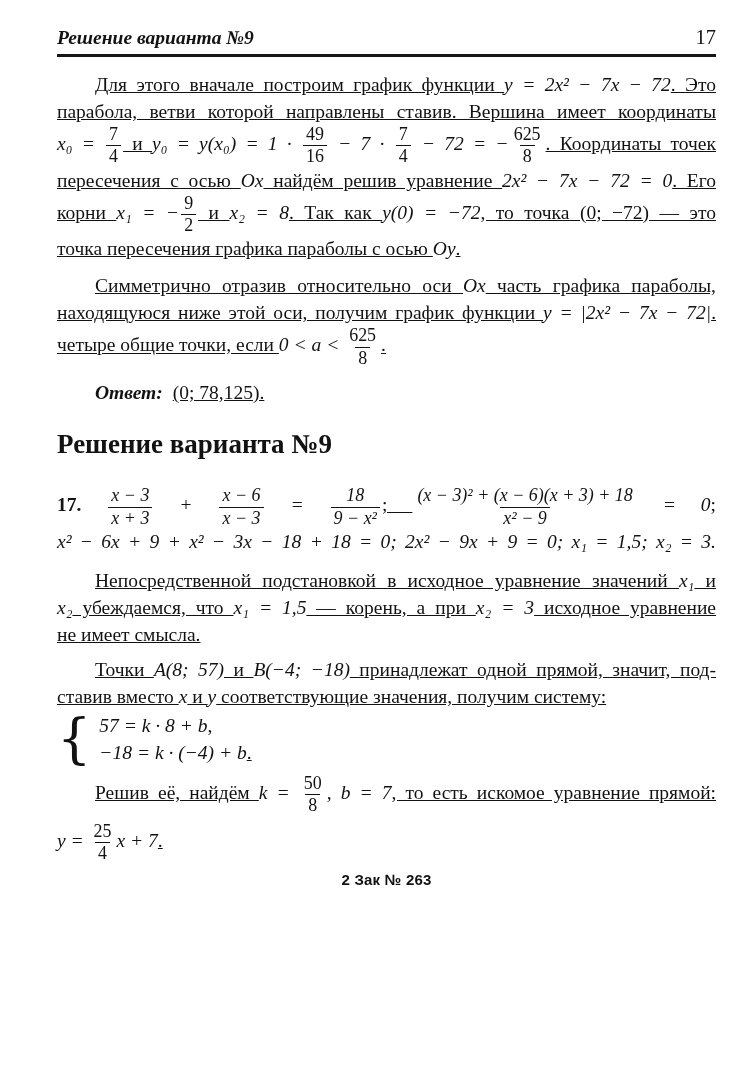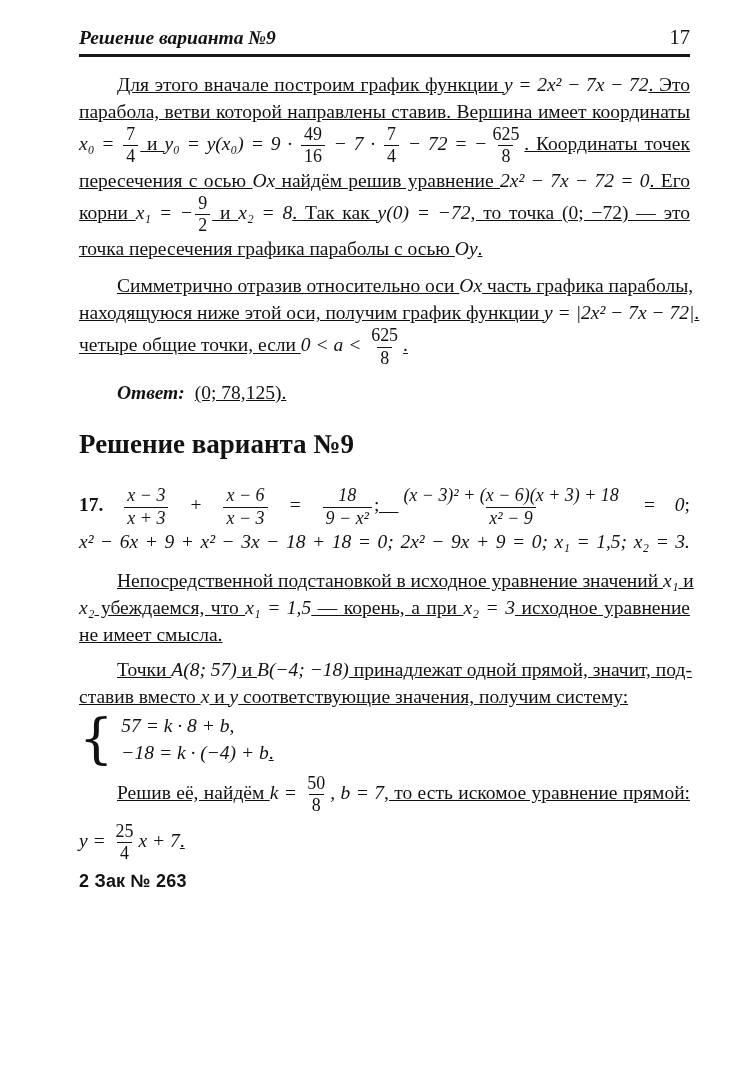--- a/index.html
+++ b/index.html
@@ -1,20 +1,20 @@
 <!DOCTYPE html>
 <html><head>
 <meta charset="utf-8">
 <style>
   html,body{margin:0;padding:0;}
   body{
     width:744px;height:1070px;background:#ffffff;color:#121212;
     font-family:"Liberation Serif", serif;font-size:19.5px;overflow:hidden;
   }
-  .page{padding:26px 54px 0 57px;margin-left:22px;}
+  .page{padding:26px 28px 0 57px;}
   
   .pagehead{display:flex;justify-content:space-between;align-items:flex-end;
     border-bottom:3px solid #161616;padding-bottom:5px;}
   .pagehead .title{font-style:italic;font-weight:bold;font-size:19.5px;}
   .pagehead .num{font-size:20.5px;}
   
   .line{line-height:27px;white-space:nowrap;}
   .just{text-align:justify;text-align-last:justify;}
   .indent{padding-left:38px;}
   .rm{font-style:normal;text-decoration:underline;}
@@ -35,39 +35,39 @@
   .prob17{margin-top:26px;}
   .p-after17{margin-top:12px;}
   .prob18{margin-top:10px;}
   .p-18{margin-top:8px;}
   .system{display:flex;align-items:center;margin-top:2px;}
   .system .brace{font-size:54px;line-height:0.9;font-weight:300;margin-right:8px;
     font-family:"DejaVu Serif", serif;}
   .p-solve{margin-top:8px;}
   .final{margin-top:6px;}
   .footer{margin-top:8px;font-family:"Liberation Sans", sans-serif;
-    font-size:18px;font-weight:bold;letter-spacing:0.2px;}
+    font-size:15px;font-weight:bold;letter-spacing:0.2px;text-align:center;}
 </style>
 </head>
 <body>
 
 <div class="page">
 
   <div class="pagehead">
     <span class="title">Решение варианта №9</span>
     <span class="num">17</span>
   </div>
 
   <div class="p-intro">
     <div class="line indent just"><span class="rm">Для этого вначале построим график функции </span><span class="m">y = 2x² − 7x − 72</span><span class="rm">. Это</span></div>
     <div class="line just"><span class="rm">парабола, ветви которой направлены ставив. Вершина имеет координаты</span></div>
     <div class="line just"><span class="m">x₀ = </span><span class="frac">
           <span class="num">7</span>
           <span class="den">4</span>
-        </span><span class="rm"> и </span><span class="m">y₀ = y(x₀) = 9 · </span><span class="frac">
+        </span><span class="rm"> и </span><span class="m">y₀ = y(x₀) = 1 · </span><span class="frac">
           <span class="num">49</span>
           <span class="den">16</span>
         </span><span class="m"> − 7 · </span><span class="frac">
           <span class="num">7</span>
           <span class="den">4</span>
         </span><span class="m"> − 72 = −</span><span class="frac">
           <span class="num">625</span>
           <span class="den">8</span>
         </span><span class="rm">. Координаты точек</span></div>
     <div class="line just"><span class="rm">пересечения с осью </span><span class="m">Ox</span><span class="rm"> найдём решив уравнение </span><span class="m">2x² − 7x − 72 = 0</span><span class="rm">. Его</span></div>

